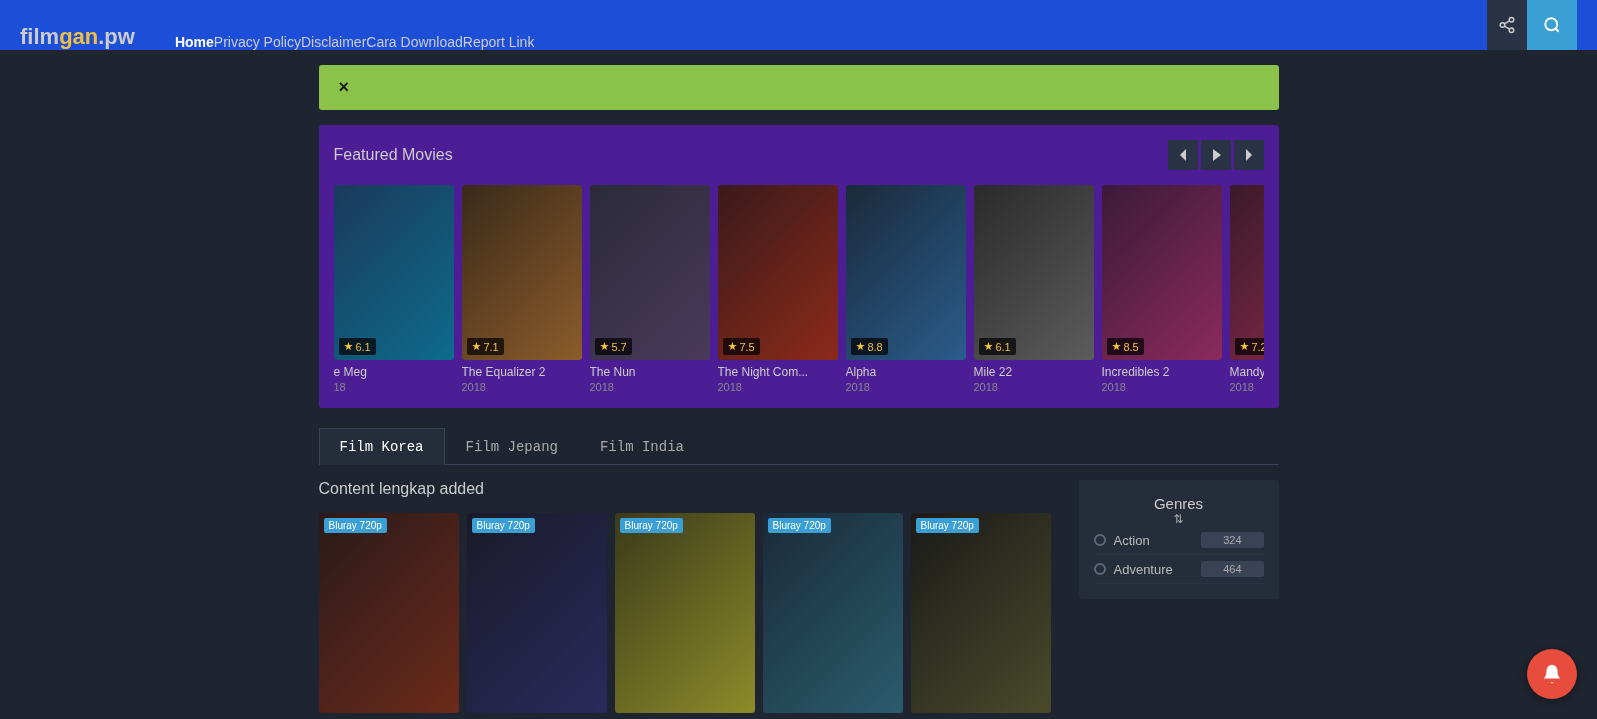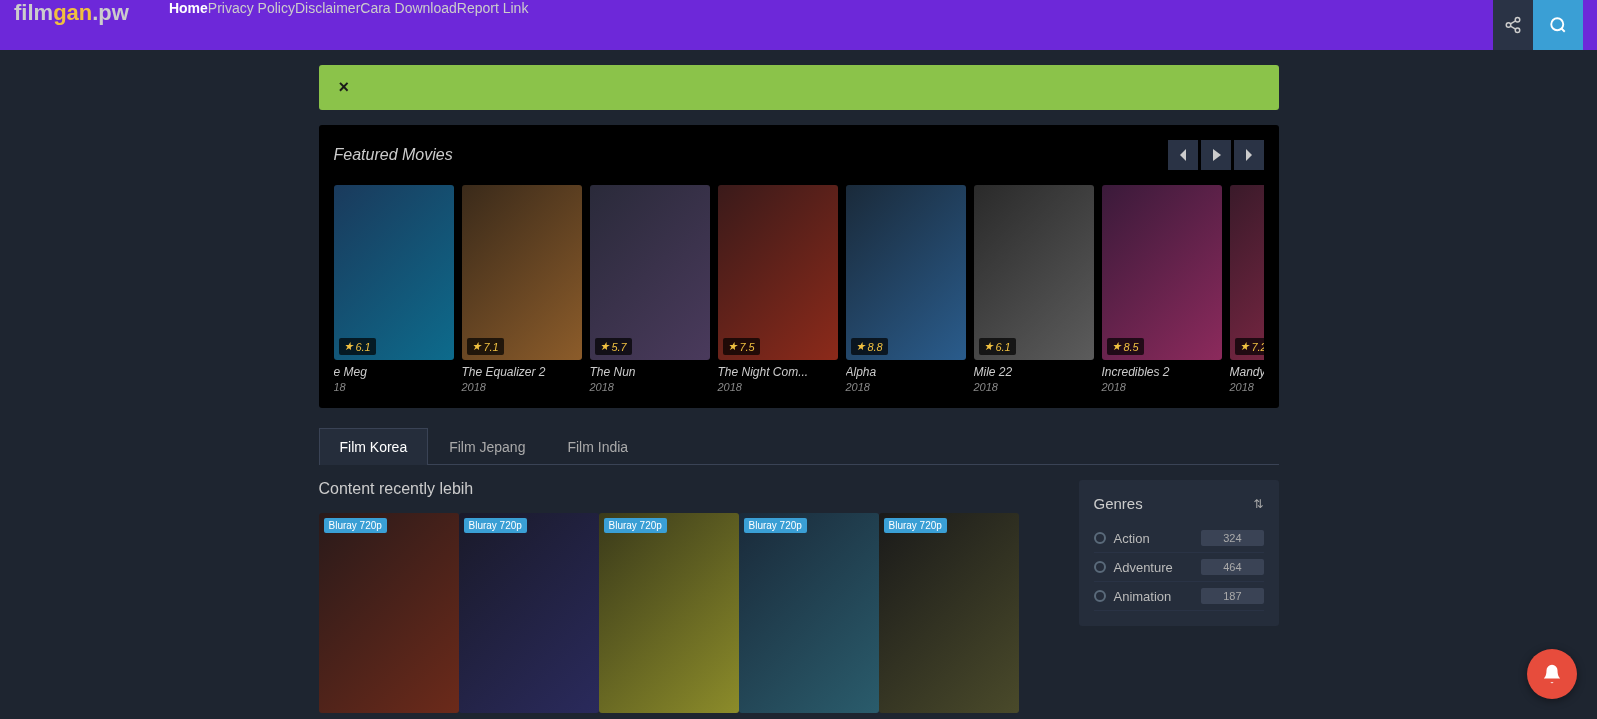--- a/index.html
+++ b/index.html
@@ -1,19 +1,19 @@
 <!DOCTYPE html>
 <html><head>
   <meta charset="utf-8">
   <style>
     * { margin: 0; padding: 0; box-sizing: border-box; }
     body { background: #1e2530; color: #ccc; font-family: Arial, sans-serif; font-size: 14px; overflow-x: hidden; }
 
     
-    header { background: #6d28d9; display: flex; align-items: flex-start; padding: 0 14px; height: 50px; }
+    header { background: #1d4ed8; display: flex; align-items: flex-end; padding: 0 20px; height: 50px; }
     .logo { margin-right: 40px; }
     .logo-text { font-size: 22px; font-weight: bold; }
     .logo-film { color: #ccc; }
     .logo-gan { color: #f0c040; }
     .logo-pw { color: #ccc; }
     nav { display: flex; flex: 1; }
     nav a { color: #ccc; text-decoration: none; font-size: 14px; }
     nav a.active { color: #fff; font-weight: bold; }
     .header-icons { display: flex; gap: 0; margin-left: auto; }
     .share-btn { background: #2a3345; border: none; color: #ccc; width: 40px; height: 50px; cursor: pointer; font-size: 16px; display: flex; align-items: center; justify-content: center; }
@@ -21,21 +21,21 @@
 
     
     .banner { background: #8bc34a; color: #1a1a1a; padding: 12px 20px; margin: 15px auto; max-width: 980px; display: flex; align-items: center; justify-content: space-between; border-radius: 3px; }
     .banner-link { font-weight: bold; color: #1a1a1a; }
     .banner-close { background: none; border: none; font-size: 18px; cursor: pointer; color: #1a1a1a; font-weight: bold; }
 
     
     .main { max-width: 980px; margin: 0 auto; padding: 0 10px; }
 
     
-    .featured-section { background: #000000; padding: 15px; margin-bottom: 20px; border-radius: 3px; font-style: italic; }
+    .featured-section { background: #4c1d95; padding: 15px; margin-bottom: 20px; border-radius: 3px; }
     .section-header { display: flex; align-items: center; justify-content: space-between; margin-bottom: 15px; }
     .section-title { font-size: 16px; color: #ccc; font-weight: normal; }
     .carousel-controls { display: flex; gap: 3px; }
     .carousel-btn { background: #2a3345; border: none; color: #ccc; width: 30px; height: 30px; cursor: pointer; font-size: 14px; display: flex; align-items: center; justify-content: center; }
 
     .movies-row { display: flex; gap: 8px; overflow: hidden; }
     .movie-card { flex: 0 0 120px; position: relative; cursor: pointer; }
     .movie-poster { width: 120px; height: 175px; background: #333; border-radius: 3px; overflow: hidden; display: flex; align-items: center; justify-content: center; position: relative; }
     .movie-rating { position: absolute; bottom: 5px; left: 5px; background: rgba(0,0,0,0.7); color: #f0c040; font-size: 11px; padding: 2px 5px; border-radius: 2px; display: flex; align-items: center; gap: 2px; }
     .star { color: #f0c040; }
@@ -46,46 +46,46 @@
     .poster-meg { background: linear-gradient(135deg, #1a3a5c, #0d6b8c); }
     .poster-equalizer { background: linear-gradient(135deg, #3a2a1a, #8c5c2a); }
     .poster-nun { background: linear-gradient(135deg, #2a2a3a, #4a3a5c); }
     .poster-nightcomes { background: linear-gradient(135deg, #3a1a1a, #8c2a1a); }
     .poster-alpha { background: linear-gradient(135deg, #1a2a3a, #2a5c8c); }
     .poster-mile22 { background: linear-gradient(135deg, #2a2a2a, #5c5c5c); }
     .poster-incredibles { background: linear-gradient(135deg, #3a1a3a, #8c2a5c); }
     .poster-mandy { background: linear-gradient(135deg, #3a1a2a, #8c2a4a); }
 
     
-    .tabs-section { margin-bottom: 10px; }
+    .tabs-section { margin-bottom: 10px; font-family: Liberation Mono, monospace; }
     .tabs { display: flex; border-bottom: 1px solid #3a4355; }
     .tab { padding: 10px 20px; cursor: pointer; color: #aaa; font-size: 14px; border: 1px solid transparent; border-bottom: none; margin-bottom: -1px; }
     .tab.active { background: #252d3b; color: #fff; border-color: #3a4355; border-bottom-color: #252d3b; }
 
     
     .content-area { display: flex; gap: 15px; margin-top: 15px; }
     .content-main { flex: 1; }
     .content-sidebar { width: 200px; flex-shrink: 0; }
 
     .content-title { font-size: 16px; color: #ccc; margin-bottom: 15px; font-weight: normal; }
 
-    .movies-grid { display: flex; gap: 0; flex-wrap: nowrap; }
+    .movies-grid { display: flex; gap: 8px; flex-wrap: nowrap; }
     .bluray-badge { position: absolute; top: 5px; left: 5px; background: #3a9fd5; color: #fff; font-size: 10px; padding: 2px 5px; border-radius: 2px; z-index: 1; }
 
     .grid-card { flex: 0 0 140px; position: relative; cursor: pointer; }
     .grid-poster { width: 140px; height: 200px; background: #333; border-radius: 3px; overflow: hidden; position: relative; }
     .poster-condemned { background: linear-gradient(135deg, #2a1a1a, #6c2a1a); }
     .poster-nevreally { background: linear-gradient(135deg, #1a1a2a, #2a2a5c); }
     .poster-contagion { background: linear-gradient(135deg, #3a3a1a, #8c8c2a); }
     .poster-unknown1 { background: linear-gradient(135deg, #1a2a3a, #2a5c6c); }
     .poster-transformers { background: linear-gradient(135deg, #1a1a1a, #4a4a2a); }
 
     
     .genres-box { background: #252d3b; padding: 15px; border-radius: 3px; }
-    .genres-title { font-size: 15px; color: #ccc; margin-bottom: 12px; display: flex; align-items: center; justify-content: space-between; }
+    .genres-title { font-size: 15px; color: #ccc; margin-bottom: 0; display: flex; align-items: center; justify-content: space-between; flex-direction: column; }
     .genres-sort-icon { color: #aaa; font-size: 12px; }
     .genre-item { display: flex; align-items: center; padding: 6px 0; border-bottom: 1px solid #2a3345; cursor: pointer; }
     .genre-radio { width: 12px; height: 12px; border-radius: 50%; border: 2px solid #5a6a7a; margin-right: 8px; flex-shrink: 0; }
     .genre-name { flex: 1; color: #bbb; font-size: 13px; }
     .genre-count { background: #3a4355; color: #aaa; font-size: 11px; padding: 2px 22px; border-radius: 2px; }
 
     
     .notif-btn { position: fixed; bottom: 20px; right: 20px; background: #e74c3c; border: none; border-radius: 50%; width: 50px; height: 50px; color: #fff; font-size: 20px; cursor: pointer; display: flex; align-items: center; justify-content: center; box-shadow: 0 2px 8px rgba(0,0,0,0.4); z-index: 100; }
   </style>
 </head>
@@ -239,21 +239,21 @@
   <div class="tabs-section">
     <div class="tabs" id="tabs-bar">
     <div class="tab active">Film Korea</div>
         <div class="tab">Film Jepang</div>
         <div class="tab">Film India</div>
       </div>
   </div>
 
   <div class="content-area">
     <div class="content-main">
-      <div class="content-title">Content recently lebih</div>
+      <div class="content-title">Content lengkap added</div>
       <div class="movies-grid" id="content-movies-grid">
       <div class="grid-card">
     <div class="grid-poster poster-condemned">
       <div class="bluray-badge">Bluray 720p</div>
     </div>
   </div>
           <div class="grid-card">
     <div class="grid-poster poster-nevreally">
       <div class="bluray-badge">Bluray 720p</div>
     </div>
@@ -285,25 +285,20 @@
             <div class="genre-item">
     <div class="genre-radio"></div>
     <span class="genre-name">Action</span>
     <span class="genre-count">324</span>
   </div>
             <div class="genre-item">
     <div class="genre-radio"></div>
     <span class="genre-name">Adventure</span>
     <span class="genre-count">464</span>
   </div>
-            <div class="genre-item">
-    <div class="genre-radio"></div>
-    <span class="genre-name">Animation</span>
-    <span class="genre-count">187</span>
-  </div>
           </div>
       </div>
     </div>
   </div>
 
 </div>
 
 <button class="notif-btn">
   <svg width="22" height="22" viewBox="0 0 24 24" fill="white">
     <path d="M18 8A6 6 0 0 0 6 8c0 7-3 9-3 9h18s-3-2-3-9"></path>

